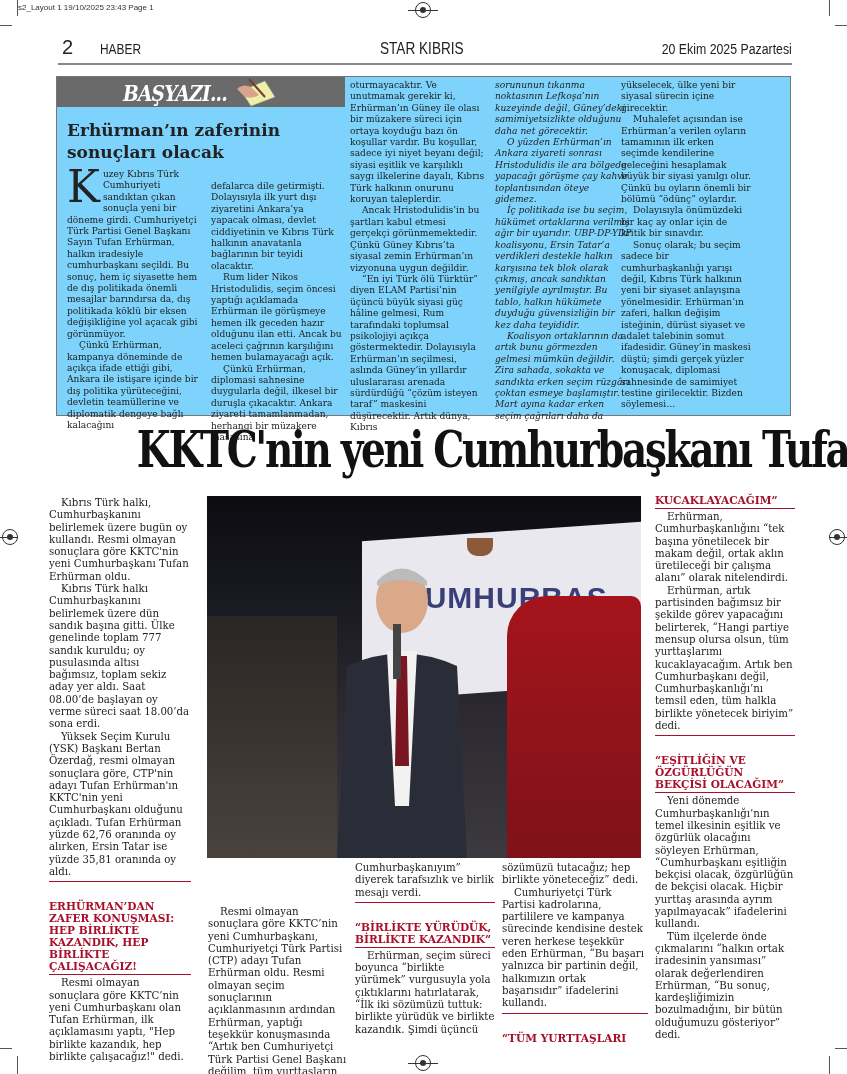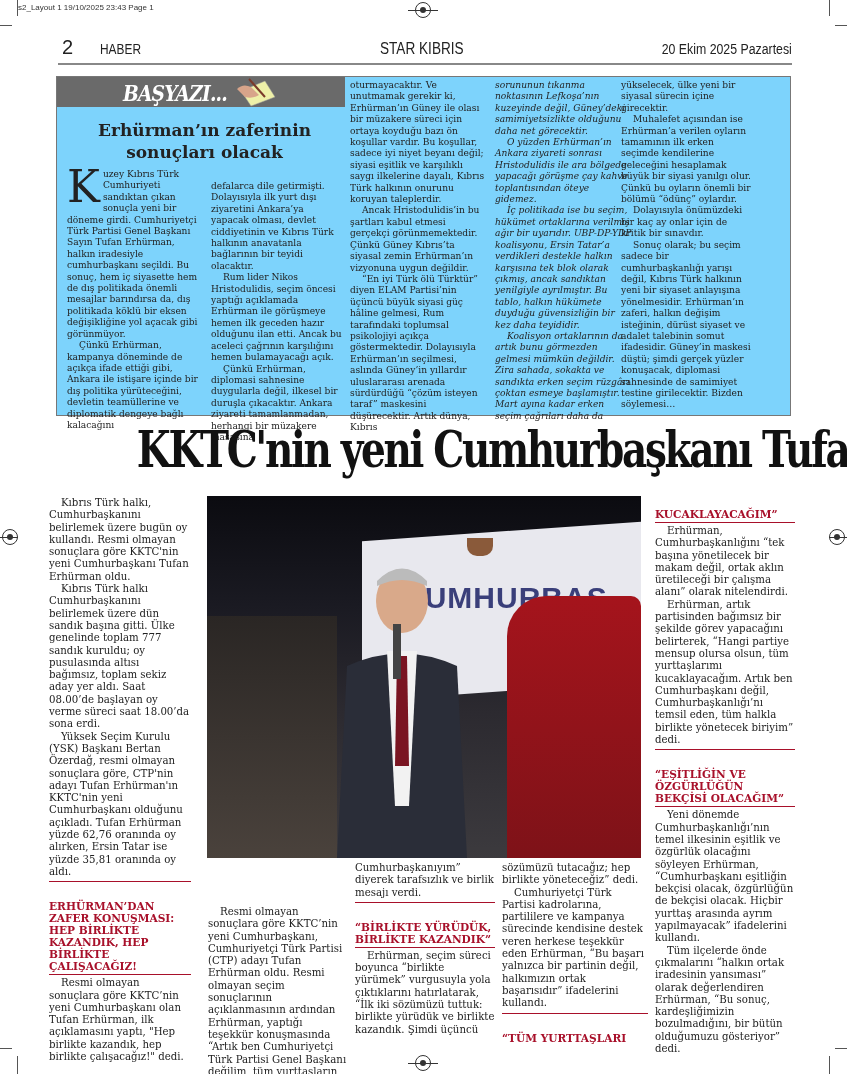--- a/index.html
+++ b/index.html
@@ -13,21 +13,21 @@
   .pgnum{position:absolute;left:0;top:-2px;font-size:20px;}
   .section{position:absolute;left:38px;top:3px;font-size:14px;transform:scaleX(.85);transform-origin:left;}
   .paper{position:absolute;left:318px;top:2px;font-size:16px;transform:scaleX(.85);transform-origin:left;}
   .date{position:absolute;right:0;top:3px;font-size:14px;transform:scaleX(.88);transform-origin:right;}
   .mast-rule{position:absolute;left:58px;top:63px;width:734px;height:2px;background:#888;}
 
   .editorial{position:absolute;left:56px;top:76px;width:735px;height:340px;background:#7dd3fc;border:1px solid #777;box-sizing:border-box;}
   .ed-head{position:absolute;left:0;top:0;width:288px;height:30px;background:#6a6a6a;}
   .ed-label{position:absolute;left:66px;top:3px;color:#fff;font:italic bold 22px "DejaVu Serif",serif;letter-spacing:-1px;transform:scaleX(.85);transform-origin:left;}
   .hand-icon{position:absolute;left:172px;top:0;width:50px;height:30px;}
-  .ed-title{position:absolute;left:10px;top:42px;width:275px;text-align:center;font:bold 17px "DejaVu Serif",serif;line-height:22px;}
+  .ed-title{position:absolute;left:10px;top:42px;width:275px;text-align:left;font:bold 17px "DejaVu Serif",serif;line-height:22px;}
   .ed-col{position:absolute;top:92px;font-size:9.1px;line-height:11.4px;font-family:"DejaVu Serif",serif;}
   .ed-col p{margin:0;text-indent:12px;}
   .ed-col p.first{text-indent:0;}
   .dropcap{float:left;font-size:44px;line-height:36px;margin:0 3px 0 0;font-family:"DejaVu Serif",serif;}
   .c1{left:10px;width:138px;} .c2{left:154px;width:132px;top:104px;}
   .c3{left:293px;width:137px;top:3px;} .c4{left:438px;width:138px;top:3px;font-style:italic;} .c5{left:564px;width:132px;top:3px;}
 
   .headline{position:absolute;left:56px;top:420px;width:735px;text-align:center;font:bold 50px "DejaVu Serif",serif;letter-spacing:-3px;transform:scaleX(.78);transform-origin:center;white-space:nowrap;color:#111;}
   .body-col{position:absolute;font-family:"DejaVu Serif",serif;font-size:10.2px;line-height:12.3px;color:#222;}
   .body-col p{margin:0;text-indent:12px;}
@@ -142,19 +142,19 @@
   <p>Erhürman, seçim süreci boyunca “birlikte yürümek” vurgusuyla yola çıktıklarını hatırlatarak, “İlk iki sözümüzü tuttuk: birlikte yürüdük ve birlikte kazandık. Şimdi üçüncü</p>
 </div>
 
 <div class="body-col" style="left:502px;top:862px;width:146px;">
   <p style="text-indent:0">sözümüzü tutacağız; hep birlikte yöneteceğiz” dedi.</p>
   <p>Cumhuriyetçi Türk Partisi kadrolarına, partililere ve kampanya sürecinde kendisine destek veren herkese teşekkür eden Erhürman, “Bu başarı yalnızca bir partinin değil, halkımızın ortak başarısıdır” ifadelerini kullandı.</p>
   <div class="sub">“TÜM YURTTAŞLARI</div>
 </div>
 
 <div class="body-col" style="left:655px;top:494px;width:140px;">
-  <div class="sub ul" style="border-top:none;padding-top:0;margin-top:14px">KUCAKLAYACAĞIM”</div>
+  <div class="sub ul" style="border-top:none;padding-top:0;margin-top:0">KUCAKLAYACAĞIM”</div>
   <p>Erhürman, Cumhurbaşkanlığını “tek başına yönetilecek bir makam değil, ortak aklın üretileceği bir çalışma alanı” olarak nitelendirdi.</p>
   <p>Erhürman, artık partisinden bağımsız bir şekilde görev yapacağını belirterek, “Hangi partiye mensup olursa olsun, tüm yurttaşlarımı kucaklayacağım. Artık ben Cumhurbaşkanı değil, Cumhurbaşkanlığı’nı temsil eden, tüm halkla birlikte yönetecek biriyim” dedi.</p>
   <div class="sub ul">“EŞİTLİĞİN VE ÖZGÜRLÜĞÜN BEKÇİSİ OLACAĞIM”</div>
   <p>Yeni dönemde Cumhurbaşkanlığı’nın temel ilkesinin eşitlik ve özgürlük olacağını söyleyen Erhürman, “Cumhurbaşkanı eşitliğin bekçisi olacak, özgürlüğün de bekçisi olacak. Hiçbir yurttaş arasında ayrım yapılmayacak” ifadelerini kullandı.</p>
   <p>Tüm ilçelerde önde çıkmalarını “halkın ortak iradesinin yansıması” olarak değerlendiren Erhürman, “Bu sonuç, kardeşliğimizin bozulmadığını, bir bütün olduğumuzu gösteriyor” dedi.</p>
 </div>
 
 </body></html>

